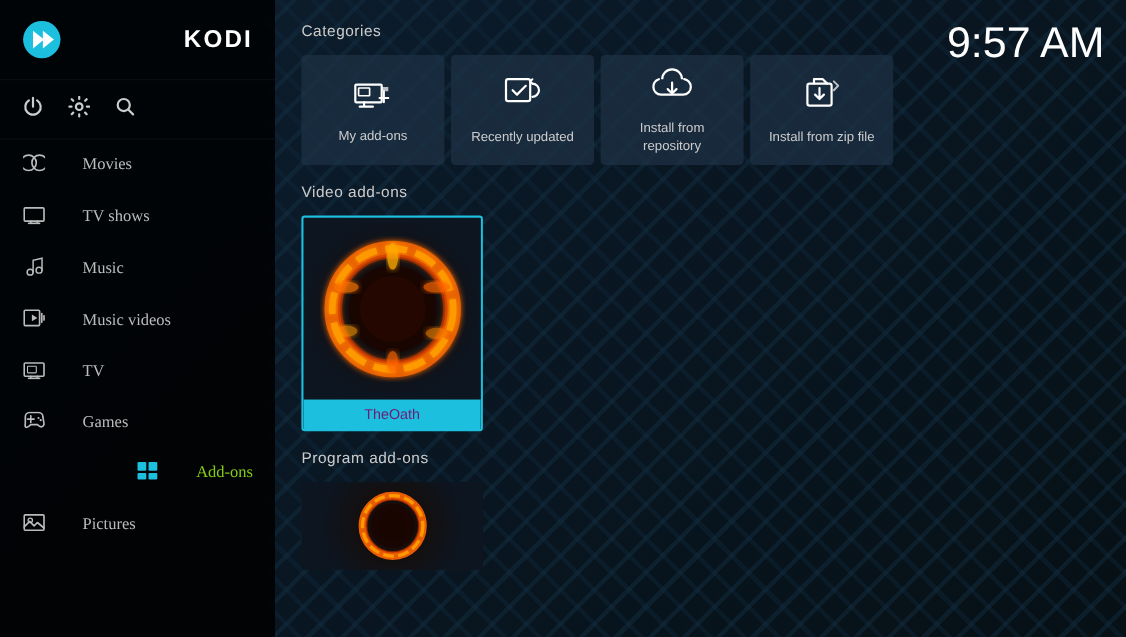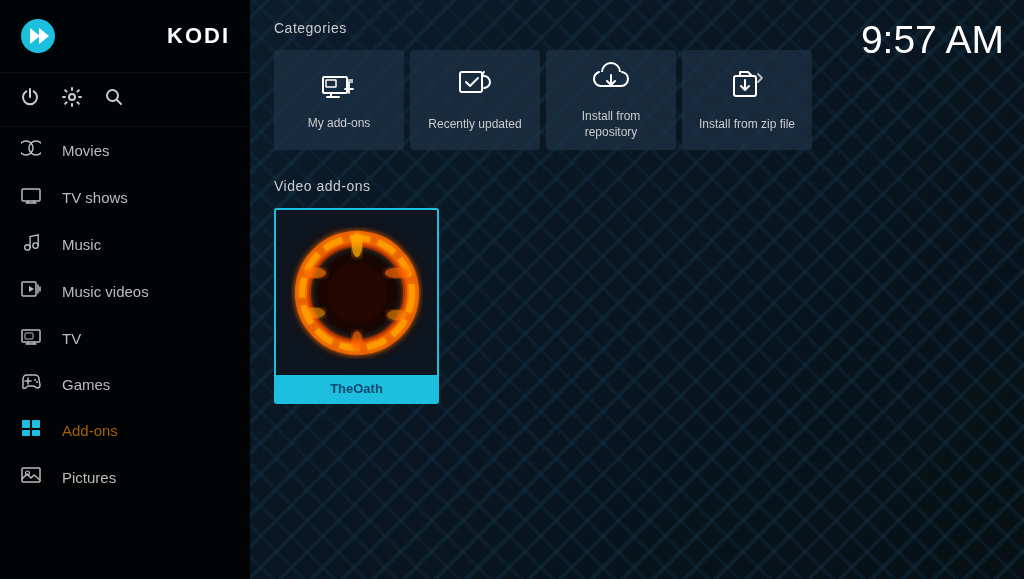--- a/index.html
+++ b/index.html
@@ -105,26 +105,28 @@
       overflow: hidden;
     }
 
     .nav-item {
       display: flex;
       align-items: center;
       padding: 12px 20px;
       color: #bbb;
       cursor: pointer;
       font-size: 15px;
-      gap: 20px;
+      gap: 33px;
       transition: background 0.15s;
+      font-family: Liberation Serif, serif;
     }
 
     .nav-item.active {
-      color: #a16207;
+      color: #84cc16;
+      justify-content: flex-end;
     }
 
     .nav-item .nav-icon {
       width: 22px;
       text-align: center;
       font-size: 17px;
       flex-shrink: 0;
     }
 
     .nav-item .nav-label {
@@ -155,21 +157,21 @@
     .section-title {
       color: #ccc;
       font-size: 14px;
       margin-bottom: 14px;
       letter-spacing: 0.5px;
     }
 
     .categories-row {
       display: flex;
       gap: 6px;
-      margin-bottom: 28px;
+      margin-bottom: 16px;
     }
 
     .category-card {
       width: 130px;
       height: 100px;
       background: rgba(30, 50, 70, 0.7);
       border-radius: 4px;
       display: flex;
       flex-direction: column;
       align-items: center;
@@ -220,25 +222,25 @@
     .addon-thumbnail {
       width: 100%;
       height: 165px;
       background: #111;
       position: relative;
       overflow: hidden;
     }
 
     .addon-name-bar {
       background: #1dbfdf;
-      color: #0c4a6e;
+      color: #701a75;
       text-align: center;
       padding: 6px 4px;
       font-size: 13px;
-      font-weight: 700;
+      font-weight: 400;
     }
   </style>
 </head>
 <body>
 
 <div class="bg-pattern"></div>
 <div class="bg-chevron"></div>
 
 <div class="sidebar">
   <div class="sidebar-header">
@@ -459,14 +461,32 @@
             <ellipse cx="28" cy="90" rx="10" ry="5" fill="#ff9900" opacity="0.6" filter="url(#glow)"></ellipse>
             <ellipse cx="28" cy="50" rx="11" ry="5" fill="#ff7700" opacity="0.7" filter="url(#glow)"></ellipse>
           </svg>
         </div>
         <div class="addon-name-bar">TheOath</div>
       </div>
 
     </div>
   </div>
 
+  <div class="addons-section">
+    <div class="section-title">Program add-ons</div>
+    <div class="addons-grid">
+
+      <div class="addon-card">
+        <div class="addon-thumbnail" style="height:80px;">
+          <div style="position:absolute;top:0;left:0;right:0;bottom:0;background:radial-gradient(circle at 50% 50%, #1a0a00 0%, #0d1520 70%);"></div>
+          <svg style="position:absolute;top:50%;left:50%;transform:translate(-50%,-50%);width:70px;height:70px;" viewBox="0 0 140 140" xmlns="http://www.w3.org/2000/svg">
+            <circle cx="70" cy="70" r="55" fill="none" stroke="#ff6600" stroke-width="14" opacity="0.9"></circle>
+            <circle cx="70" cy="70" r="55" fill="none" stroke="#ff9900" stroke-width="6" stroke-dasharray="20 8"></circle>
+            <circle cx="70" cy="70" r="40" fill="#1a0500" opacity="0.85"></circle>
+            <circle cx="70" cy="70" r="48" fill="none" stroke="#cc3300" stroke-width="4" opacity="0.6"></circle>
+          </svg>
+        </div>
+      </div>
+
+    </div>
+  </div>
 
 </div>
 
 </body></html>

